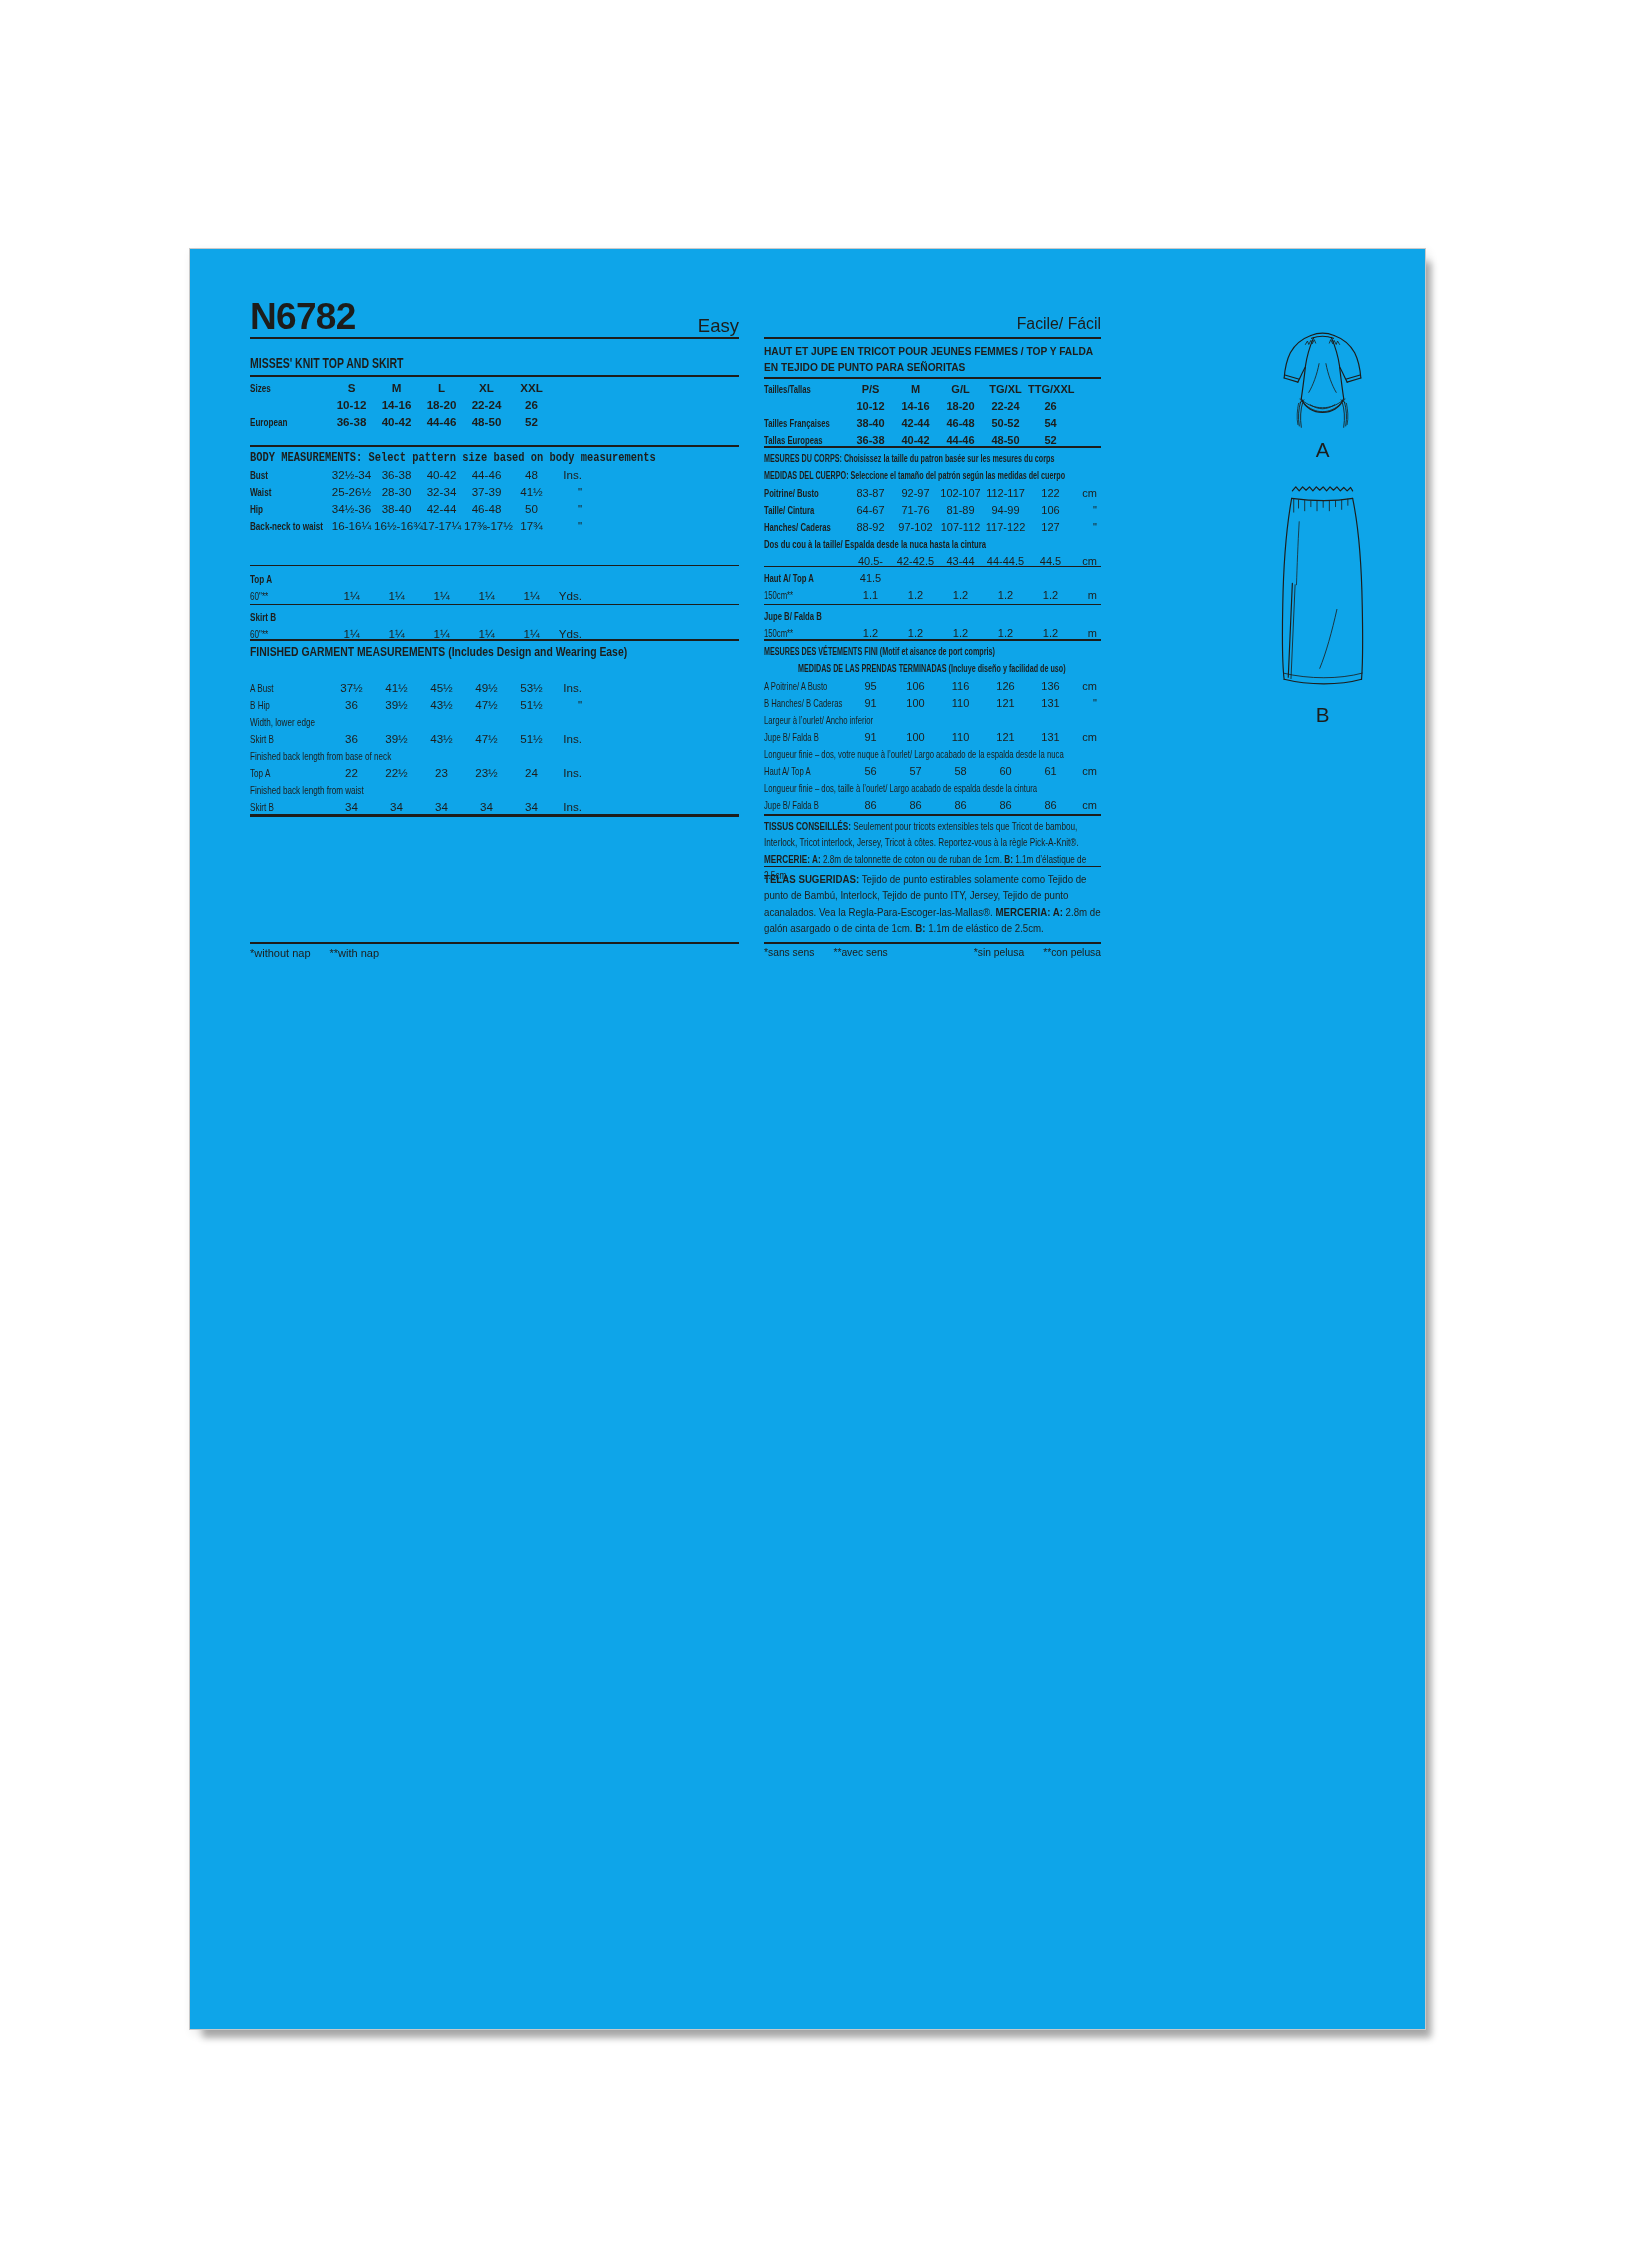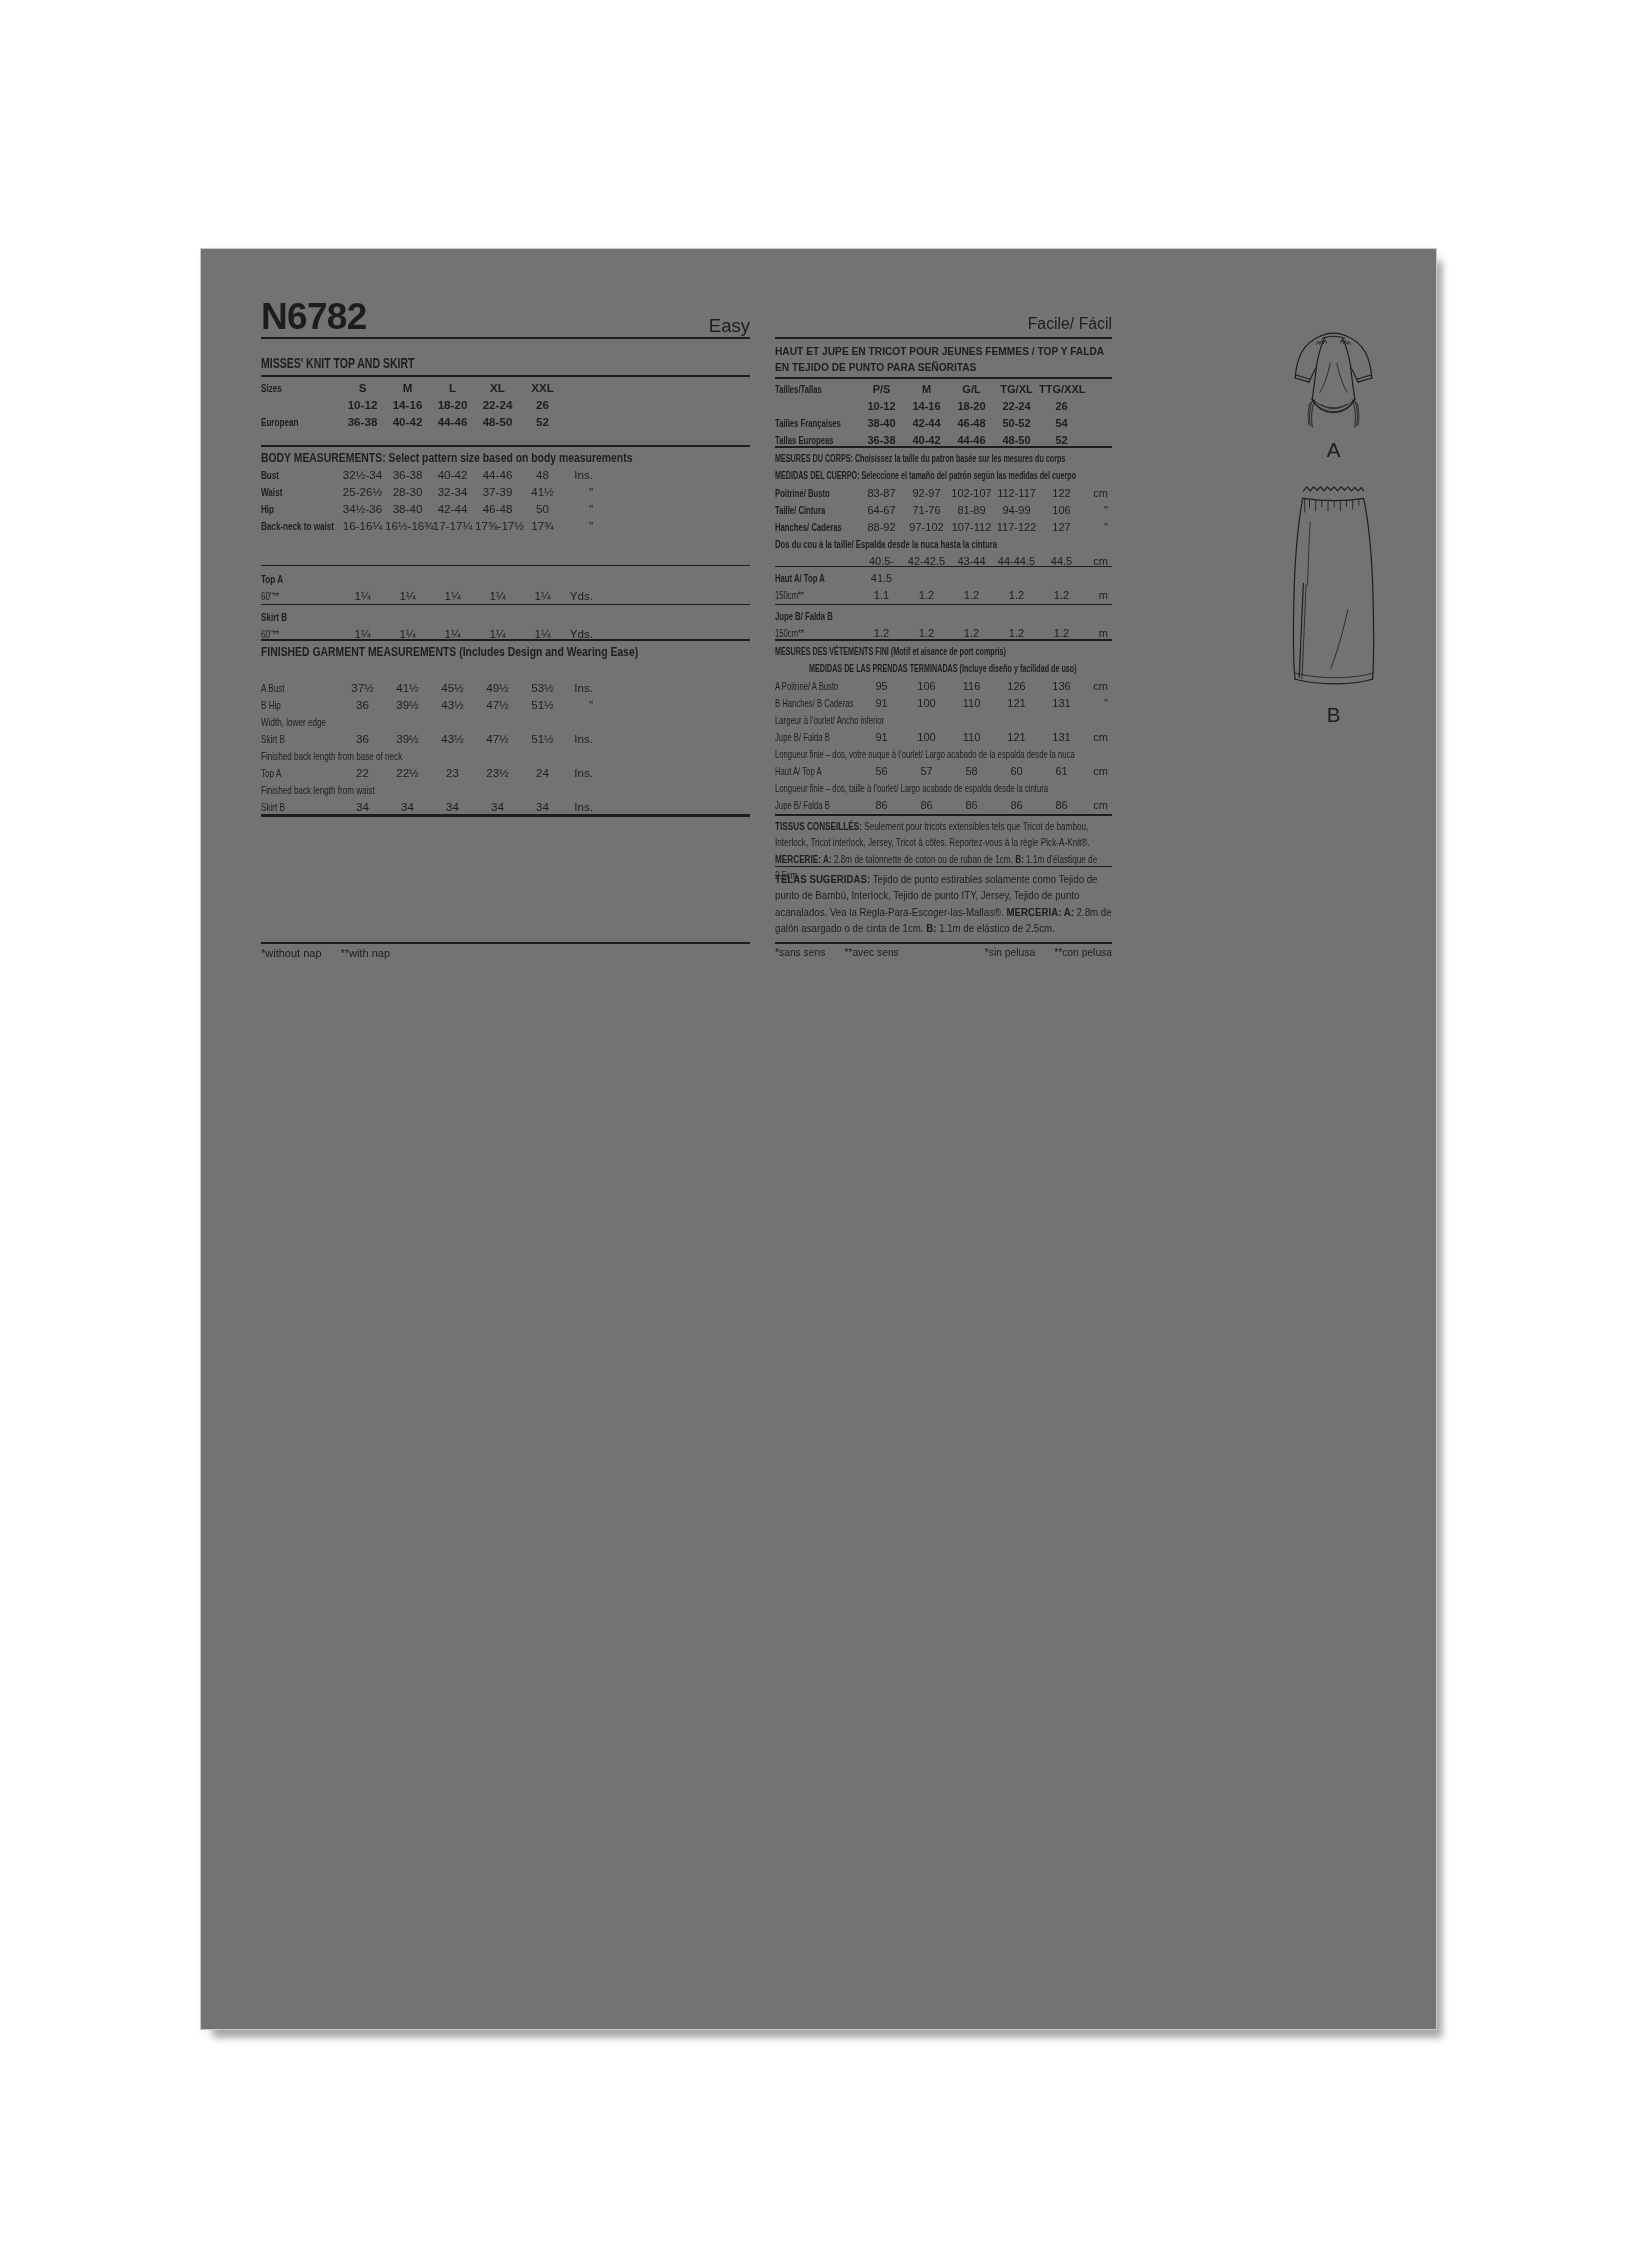--- a/index.html
+++ b/index.html
@@ -1,18 +1,18 @@
 <!DOCTYPE html>
 <html style="font-size:11px"><head>
 <meta charset="utf-8">
 <style>
   html,body{margin:0;padding:0;background:#ffffff;}
   .canvas{position:relative;width:1645px;height:2261px;background:#ffffff;overflow:hidden;
           font-family:"Liberation Sans","DejaVu Sans",sans-serif;color:#1d1d1b;}
-  .page{position:absolute;left:200px;top:248px;width:1235px;height:1780px;background:#737373;
+  .page{position:absolute;left:189px;top:248px;width:1235px;height:1780px;background:#0ea5e9;
         border:0.7px solid #c9c9c9;
         box-shadow:9.6px 11px 6.9px -3.4px rgba(0,0,0,.30), 2.7px 4.1px 9.6px rgba(0,0,0,.10);}
   .col{position:absolute;top:0;height:100%;}
   .col-left{left:60px;width:489px;font-size:11.6px;}
   .col-right{left:574px;width:337px;font-size:11px;}
   .abs{position:absolute;}
   .hr{position:absolute;left:0;right:0;background:#1d1d1b;}
   .w7{font-weight:700;}
   .w4{font-weight:400;}
   .b{font-weight:700;}
@@ -86,21 +86,21 @@
             <div class="cell val w7">36-38</div>
             <div class="cell val w7">40-42</div>
             <div class="cell val w7">44-46</div>
             <div class="cell val w7">48-50</div>
             <div class="cell val w7">52</div>
             <div class="cell unit"></div>
           </div>
         </div>
       <div class="hr" style="top:196px;height:2.1px;"></div>
 
-      <div class="abs lt-title" style="top:201px;left:0;">
+      <div class="abs lt-title" style="top:201px;left:0;font-family:Liberation Mono, monospace;">
         <span class="cond sx80">BODY MEASUREMENTS: Select pattern size based on body measurements</span>
       </div>
       <div class="tbl" style="top:217px;">
           <div class="trow">
             <div class="cell label"><span class="cond sx70 w7">Bust</span></div>
             <div class="cell val">32½-34</div>
             <div class="cell val">36-38</div>
             <div class="cell val">40-42</div>
             <div class="cell val">44-46</div>
             <div class="cell val">48</div>

